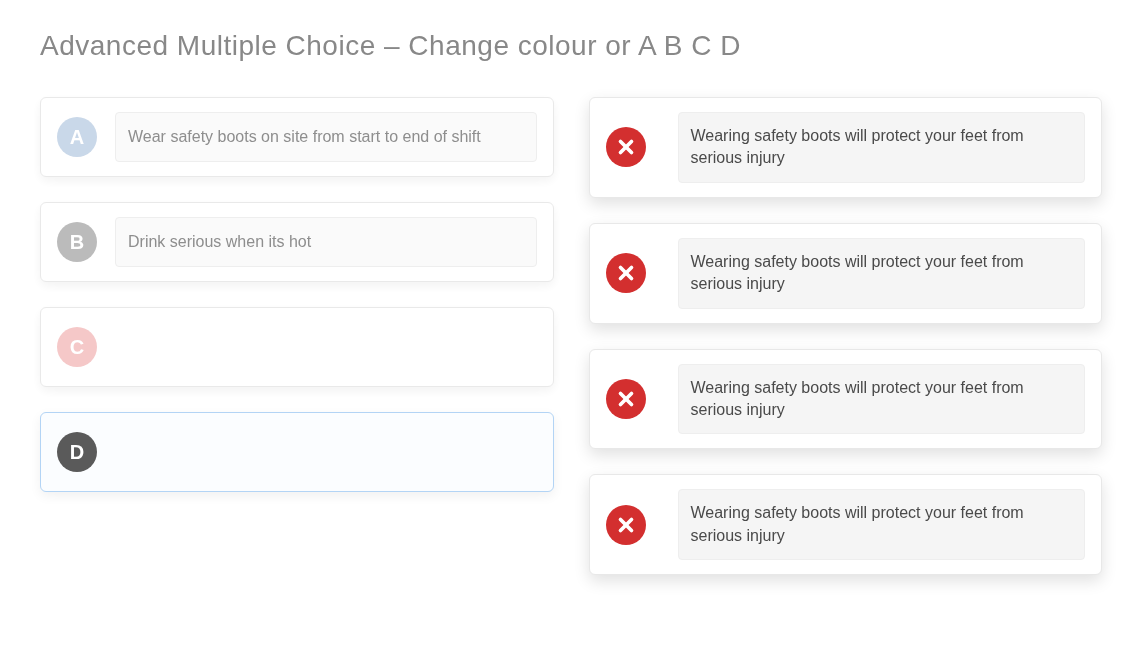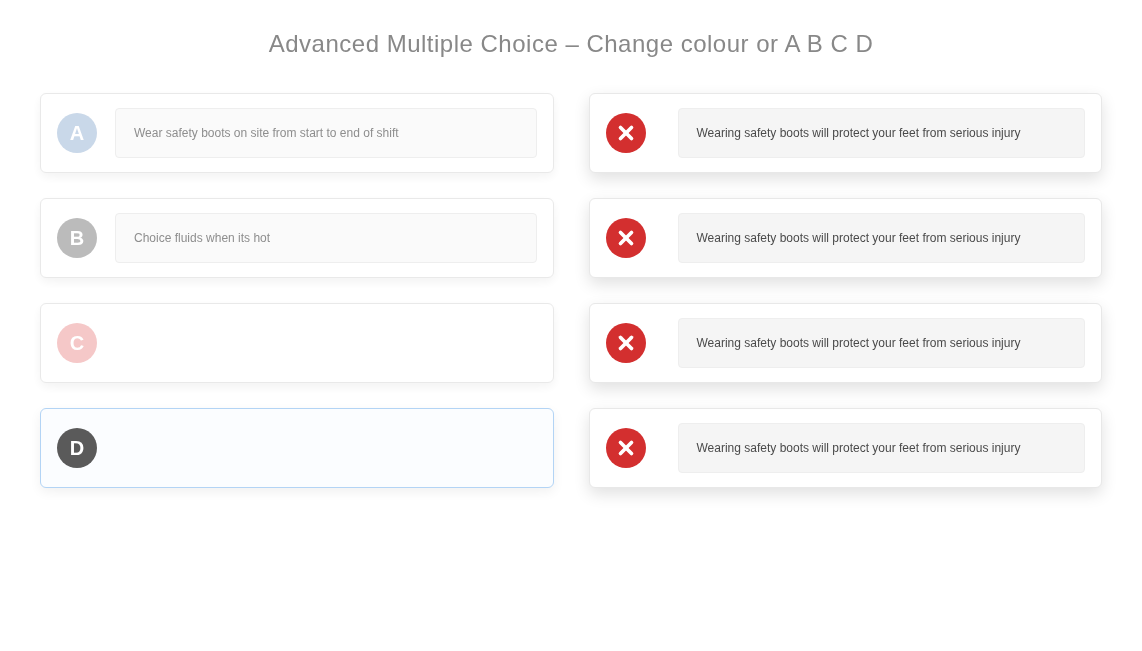--- a/index.html
+++ b/index.html
@@ -8,22 +8,22 @@
       box-sizing: border-box;
     }
     body {
       font-family: 'Segoe UI', Tahoma, Geneva, Verdana, sans-serif;
       background: #ffffff;
       width: 1142px;
       height: 651px;
       padding: 30px 40px;
     }
     .title {
-      text-align: center;
-      font-size: 24px;
+      text-align: left;
+      font-size: 28px;
       font-weight: 300;
       color: #888;
       margin-bottom: 35px;
       letter-spacing: 0.5px;
     }
     .container {
       display: flex;
       gap: 35px;
     }
     .column {
@@ -65,22 +65,22 @@
     .badge-a { background: #c7d6e8; }
     .badge-b { background: #b8b8b8; }
     .badge-c { background: #f5c6c6; }
     .badge-d { background: #5a5a5a; }
     .badge-x { background: #d32f2f; }
     .text-box {
       flex: 1;
       background: #fafafa;
       border: 1px solid #eeeeee;
       border-radius: 4px;
-      padding: 12px 18px;
-      font-size: 12px;
+      padding: 12px 12px;
+      font-size: 16px;
       color: #888;
       line-height: 1.4;
       min-height: 50px;
       display: flex;
       align-items: center;
     }
     .text-box.dark {
       color: #4a4a4a;
       background: #f5f5f5;
     }
@@ -100,21 +100,21 @@
 
 <div class="container">
 
   <div class="column column-left">
     <div class="card faded">
       <div class="badge badge-a">A</div>
       <div class="text-box">Wear safety boots on site from start to end of shift</div>
     </div>
     <div class="card faded">
       <div class="badge badge-b">B</div>
-      <div class="text-box">Choice fluids when its hot</div>
+      <div class="text-box">Drink serious when its hot</div>
     </div>
     <div class="card faded">
       <div class="badge badge-c">C</div>
     </div>
     <div class="card selected">
       <div class="badge badge-d">D</div>
     </div>
   </div>
 
   <div class="column column-right">

